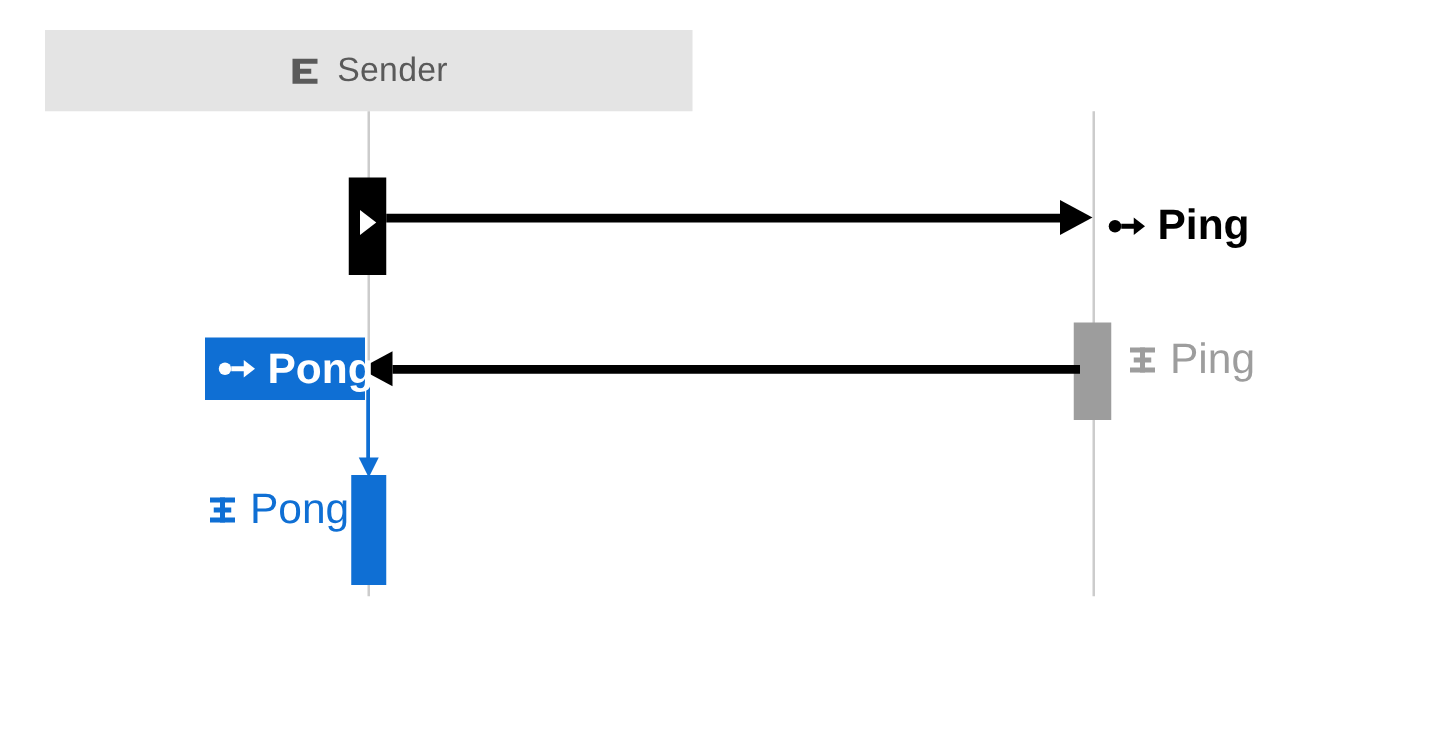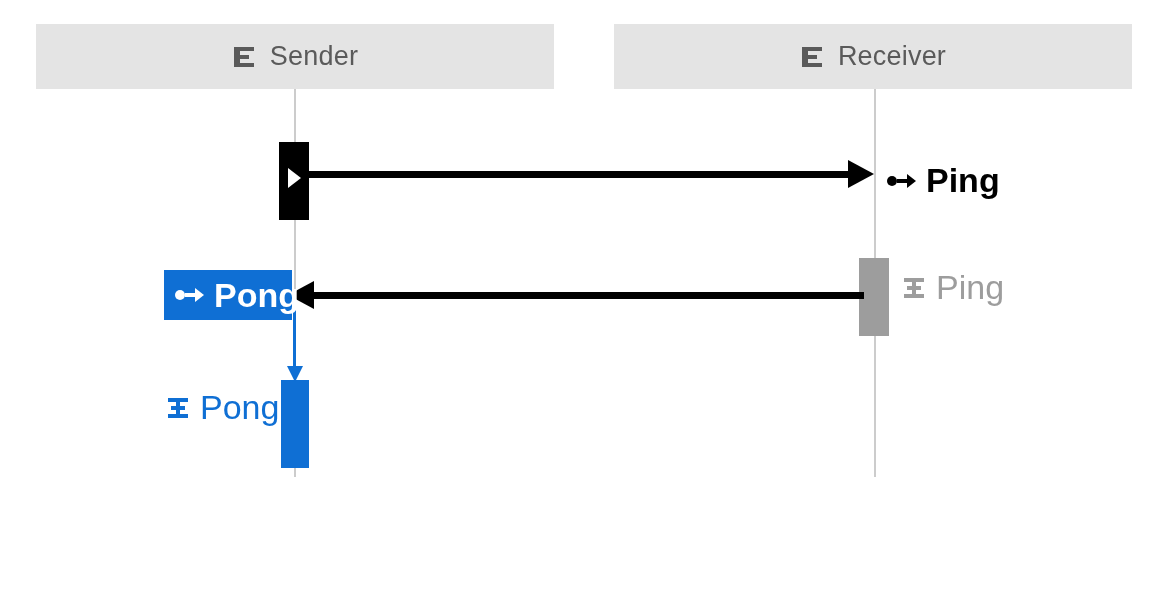--- a/index.html
+++ b/index.html
@@ -197,31 +197,20 @@
       <svg width="26" height="26" viewBox="0 0 26 26">
         <rect x="2" y="3" width="6" height="20" fill="#5a5a5a"></rect>
         <rect x="8" y="3" width="14" height="4" fill="#5a5a5a"></rect>
         <rect x="8" y="19" width="14" height="4" fill="#5a5a5a"></rect>
         <rect x="8" y="11" width="9" height="4" fill="#5a5a5a"></rect>
       </svg>
     </span>
     <span class="p-label">Sender</span>
   </div>
 
-  <div class="participant" id="participant-receiver">
-    <span class="p-icon">
-      <svg width="26" height="26" viewBox="0 0 26 26">
-        <rect x="2" y="3" width="6" height="20" fill="#5a5a5a"></rect>
-        <rect x="8" y="3" width="14" height="4" fill="#5a5a5a"></rect>
-        <rect x="8" y="19" width="14" height="4" fill="#5a5a5a"></rect>
-        <rect x="8" y="11" width="9" height="4" fill="#5a5a5a"></rect>
-      </svg>
-    </span>
-    <span class="p-label">Receiver</span>
-  </div>
 
   <div class="lifeline" id="lifeline-sender"></div>
   <div class="lifeline" id="lifeline-receiver"></div>
 
   <div class="activation" id="activation-sender-1"></div>
   <div id="play-marker"></div>
 
   <div class="activation" id="activation-receiver-1"></div>
   <div class="activation" id="activation-sender-2"></div>
 

